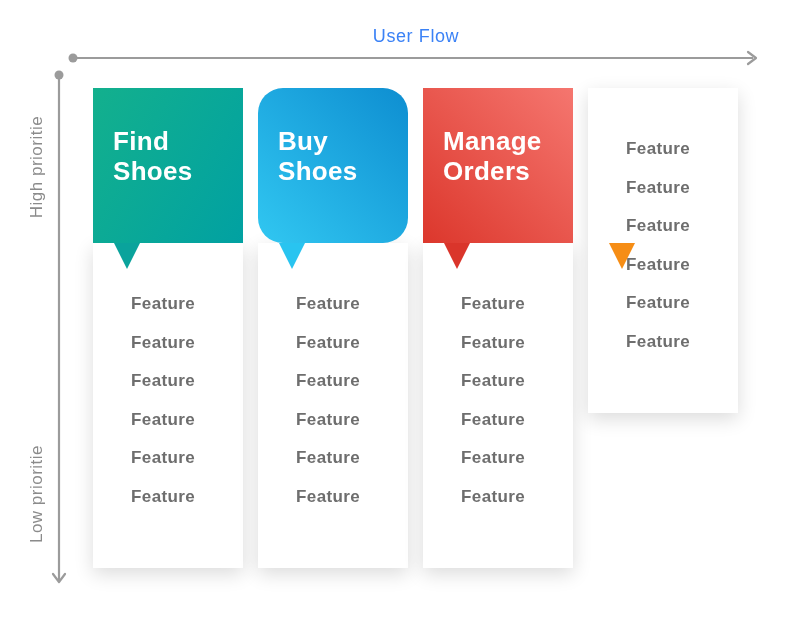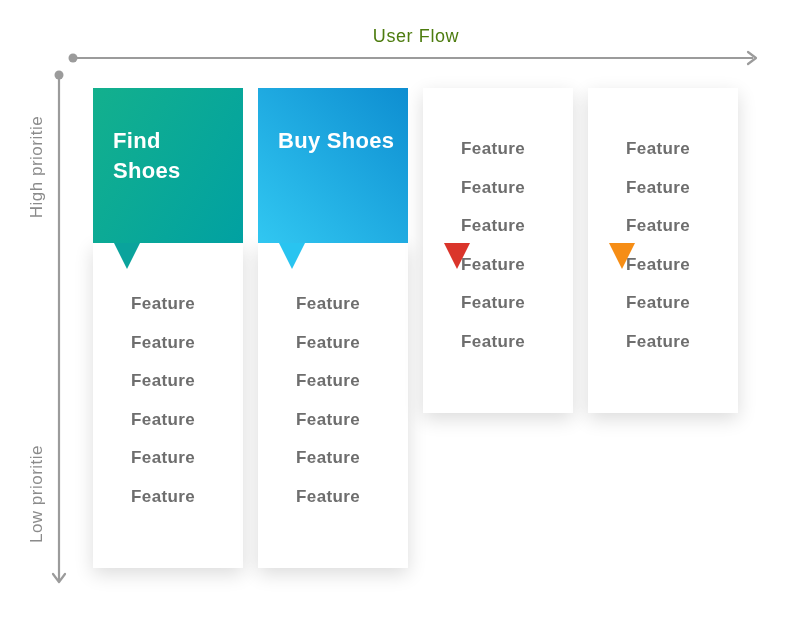--- a/index.html
+++ b/index.html
@@ -26,21 +26,21 @@
 
   
   .board {
     position:absolute; left:93px; top:88px;
     display:flex; gap:15px;
   }
   .column { width:150px; position:relative; }
   .header { height:155px; position:relative; z-index:2; }
   .header-title {
     padding:38px 12px 0 20px;
-    font-size:22px; font-weight:700; line-height:30px;
+    font-size:26px; font-weight:700; line-height:30px;
     color:#ffffff; letter-spacing:.3px;
   }
   .tail {
     position:absolute; top:155px; left:21px; z-index:3;
     width:0; height:0;
     border-left:13px solid transparent;
     border-right:13px solid transparent;
     border-top:26px solid #999;
   }
   .card {
@@ -51,21 +51,21 @@
   .feature {
     height:38.5px; display:flex; align-items:center;
     padding-left:38px;
     font-size:17px; font-weight:600; letter-spacing:.4px;
     color:#6e6e6e;
   }
 </style>
 </head>
 <body>
 
-<div class="h-axis-label axis-label" style="color: #4d7c0f;">User Flow</div>
+<div class="h-axis-label axis-label" style="color: #3b82f6;">User Flow</div>
 <svg class="h-axis-svg axis" width="700" height="16" viewBox="0 0 700 16" style="color: rgb(155, 155, 155);">
   <circle cx="7" cy="8" r="4.5" fill="currentColor"></circle>
   <line x1="11" y1="8" x2="687" y2="8" stroke="currentColor" stroke-width="2.2"></line>
   <path d="M682 2 L690 8 L682 14" fill="none" stroke="currentColor" stroke-width="2.2" stroke-linecap="round" stroke-linejoin="round"></path>
 </svg>
 
 <svg class="v-axis-svg axis" width="16" height="524" viewBox="0 0 16 524" style="color: rgb(155, 155, 155);">
   <circle cx="8" cy="7" r="4.5" fill="currentColor"></circle>
   <line x1="8" y1="11" x2="8" y2="512" stroke="currentColor" stroke-width="2.2"></line>
   <path d="M2 506 L8 514 L14 506" fill="none" stroke="currentColor" stroke-width="2.2" stroke-linecap="round" stroke-linejoin="round"></path>
@@ -86,37 +86,40 @@
         <div class="feature">Feature</div>
         <div class="feature">Feature</div>
         <div class="feature">Feature</div>
         <div class="feature">Feature</div>
         <div class="feature">Feature</div>
       </div>
     </div>
   </div>
 
   <div class="column">
-    <div class="header" style="background: linear-gradient(45deg, rgb(49, 199, 241), rgb(14, 142, 209));">
+    <div class="header" style="background: linear-gradient(45deg, rgb(49, 199, 241), rgb(14, 142, 209)); border-radius: 25px;">
       <div class="header-title">Buy Shoes</div>
     </div>
     <div class="tail" style="border-top-color: rgb(41, 196, 240);"></div>
     <div class="card">
       <div class="features">
         <div class="feature">Feature</div>
         <div class="feature">Feature</div>
         <div class="feature">Feature</div>
         <div class="feature">Feature</div>
         <div class="feature">Feature</div>
         <div class="feature">Feature</div>
       </div>
     </div>
   </div>
 
   <div class="column">
+    <div class="header" style="background: linear-gradient(45deg, rgb(220, 55, 44), rgb(245, 118, 111));">
+      <div class="header-title">Manage Orders</div>
+    </div>
     <div class="tail" style="border-top-color: rgb(218, 53, 43);"></div>
     <div class="card">
       <div class="features">
         <div class="feature">Feature</div>
         <div class="feature">Feature</div>
         <div class="feature">Feature</div>
         <div class="feature">Feature</div>
         <div class="feature">Feature</div>
         <div class="feature">Feature</div>
       </div>

